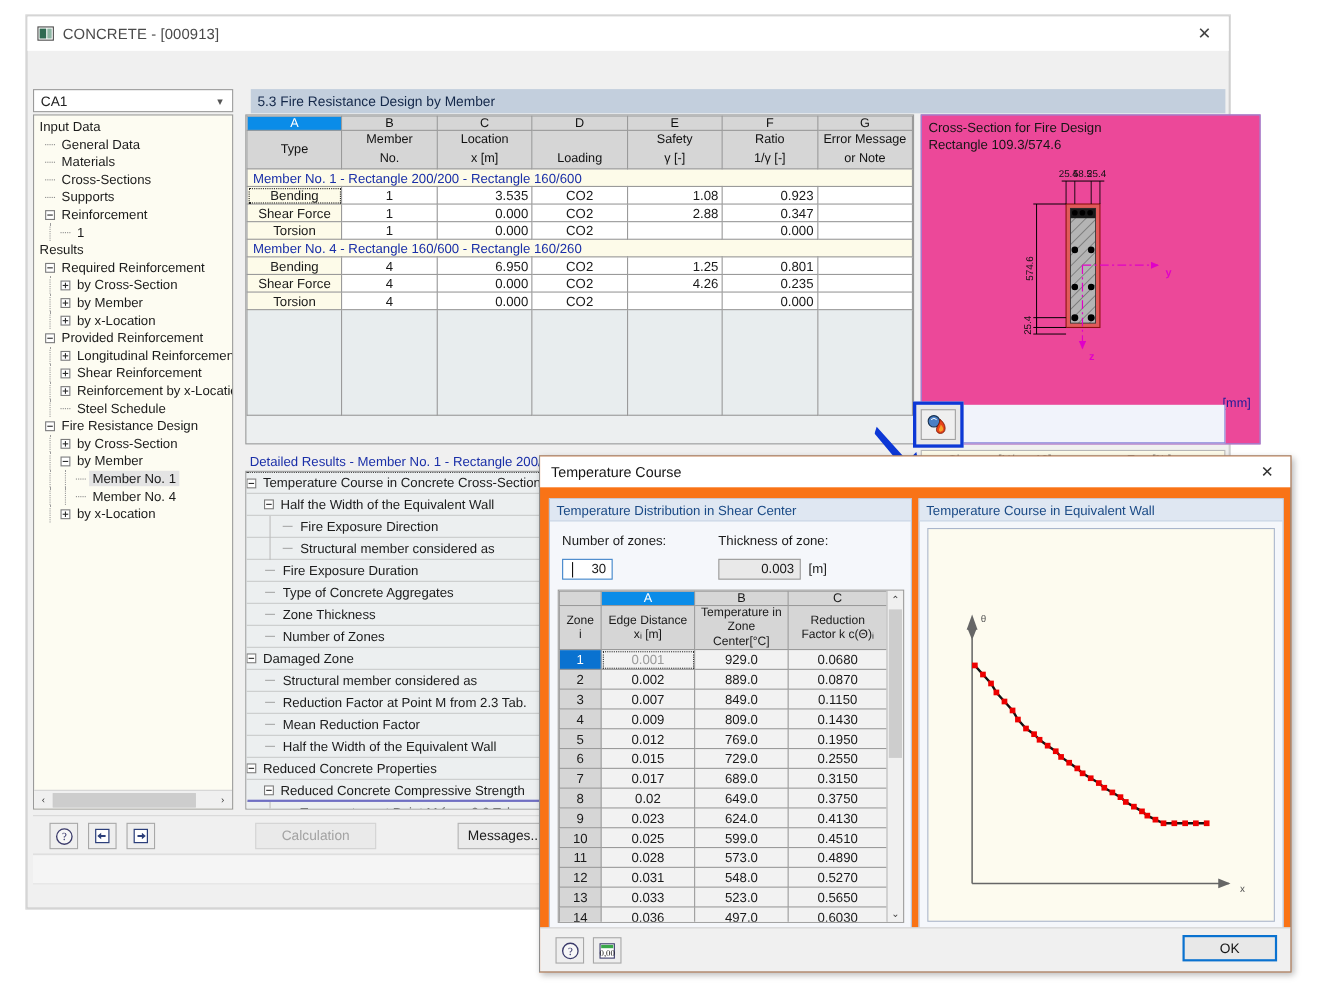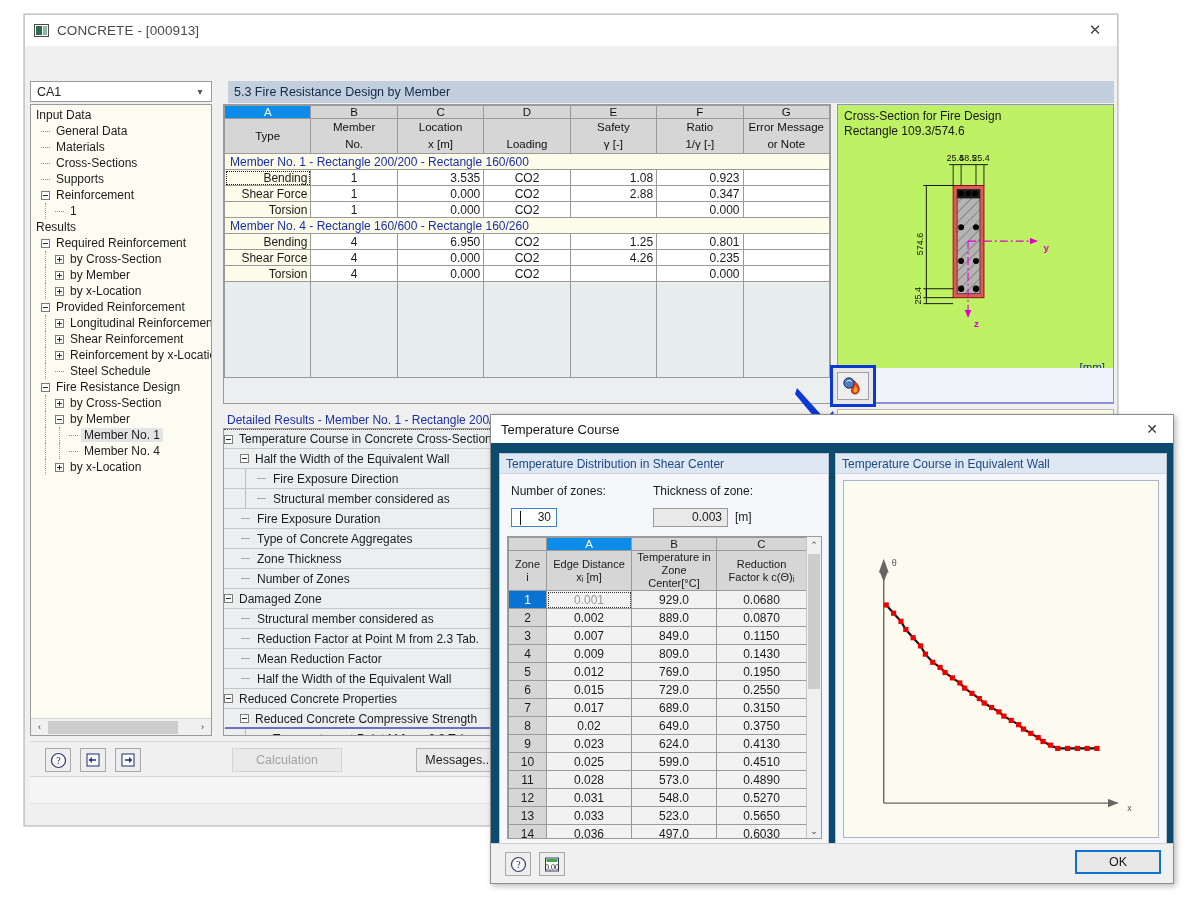--- a/index.html
+++ b/index.html
@@ -79,30 +79,30 @@
     position:absolute;left:198px;top:89px;width:608px;height:300px;
     background:#eceff0;border:1px solid #9a9a9a;box-sizing:border-box;overflow:hidden;
   }
   table.grid{border-collapse:collapse;table-layout:fixed;width:606px;font-size:12px;}
   table.grid td,table.grid th{border:1px solid #9a9a9a;padding:0 3px;height:16px;box-sizing:border-box;font-weight:normal;}
   tr.colhdr td{background:#d6d6d6;text-align:center;color:#111;height:13px;font-size:11.5px;}
   tr.colhdr td.active{background:#0a8ce8;color:#fff;}
   tr.subhdr td{background:#d6d6d6;text-align:center;color:#111;height:17px;font-size:11.5px;line-height:17px;}
   tr.grp td{background:#fdfbe9;color:#1a2fa8;text-align:left;height:16px;padding-left:5px;}
   tr.data td{background:#ffffff;text-align:right;}
-  tr.data td.c1{background:#fdfbe9;text-align:right;}
+  tr.data td.c1{background:#fdfbe9;text-align:center;}
   tr.data td.ctr{text-align:center;}
   tr.data td.blank{background:#ffffff;}
   td.focus{outline:1px dotted #222;outline-offset:-2px;}
   tr.filler td{background:#e8edee;height:96px;}
 
   
   #cs-panel{
-    position:absolute;left:812px;top:89px;width:277px;height:300px;
-    background:#bef264;border:1px solid #8e8edb;box-sizing:border-box;overflow:hidden;
+    position:absolute;left:812px;top:89px;width:309px;height:300px;
+    background:#ec4899;border:1px solid #8e8edb;box-sizing:border-box;overflow:hidden;
   }
   #cs-title{position:absolute;left:6px;top:4px;font-size:12px;color:#161616;line-height:15px;}
   #cs-canvas{position:absolute;left:0;top:0;width:100%;height:100%;}
   #cs-unit{position:absolute;right:8px;bottom:30px;font-size:11.5px;color:#1b1b98;}
   #cs-strip{
     position:absolute;left:812px;top:353px;width:277px;height:35px;background:#f1f3fb;
     border-left:1px solid #8e8edb;border-right:1px solid #8e8edb;border-bottom:1px solid #8e8edb;box-sizing:border-box;
   }
   #fire-btn-wrap{
     position:absolute;left:805px;top:350px;width:46px;height:42px;
@@ -160,21 +160,21 @@
   }
   #msg-btn{
     position:absolute;left:386px;top:6px;width:86px;height:24px;background:#eaeaea;border:1px solid #b4b4b4;
     box-sizing:border-box;display:flex;align-items:center;justify-content:center;color:#1d1d1d;font-size:12.5px;
   }
   #statusbar{position:absolute;left:5px;top:763px;width:1084px;height:25px;background:#f5f5f5;border-bottom:1px solid #e1e1e1;}
 
   
   #dialog{
     position:absolute;left:490px;top:414px;width:684px;height:470px;
-    background:#0c4a6e;border:1px solid #8d8d8d;box-sizing:border-box;
+    background:#f97316;border:1px solid #8d8d8d;box-sizing:border-box;
     box-shadow:2px 2px 6px rgba(0,0,0,.28);
   }
   #dlg-title-bar{height:28px;background:#fff;display:flex;align-items:center;position:relative;}
   #dlg-title{padding-left:10px;font-size:13px;color:#151515;}
   #dlg-close{position:absolute;right:0;top:0;width:42px;height:28px;display:flex;align-items:center;justify-content:center;color:#333;font-size:14px;}
   .gbox{
     position:absolute;background:#f5f7fb;border:1px solid #b5c2d8;box-sizing:border-box;
   }
   .gbox-title{
     height:20px;background:#dfe7f2;color:#1a4a86;font-size:12px;

